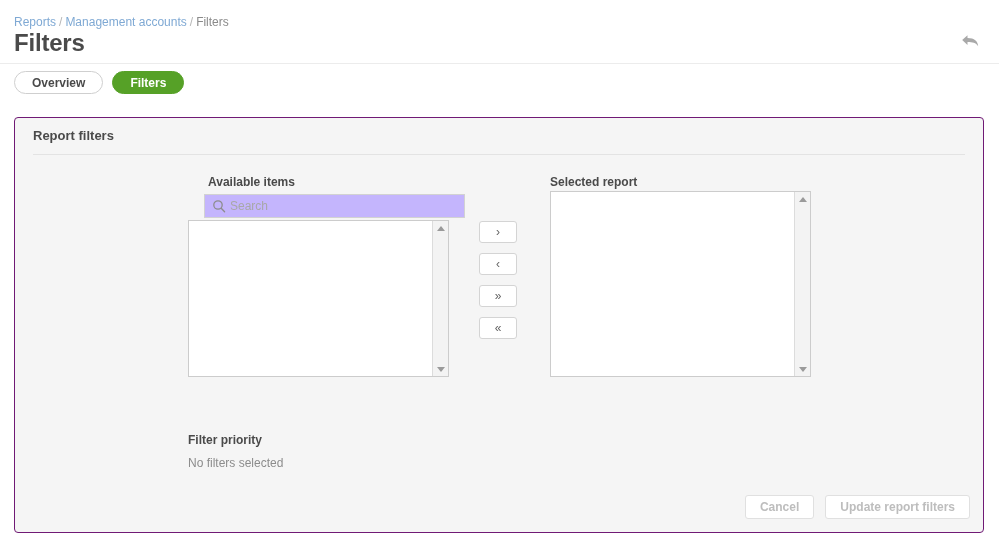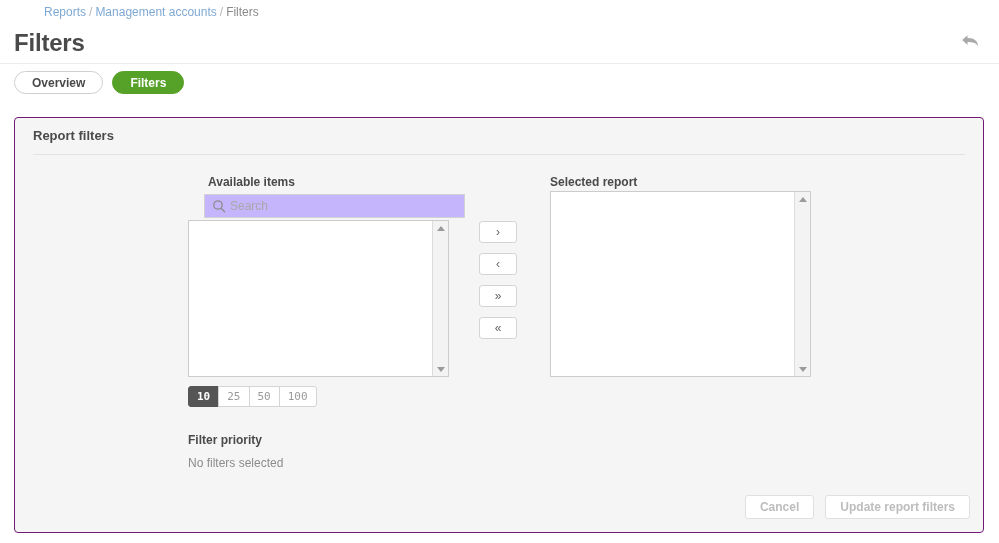--- a/index.html
+++ b/index.html
@@ -14,25 +14,24 @@
     font-size: 13px;
     color: #333333;
     overflow: hidden;
     position: relative;
   }
 
   
   .breadcrumb {
     position: absolute;
     left: 14px;
-    top: 5px;
+    top: 15px;
     font-size: 12px;
     line-height: 14px;
     white-space: nowrap;
-    margin-left: 30px;
   }
   .breadcrumb .crumb-link {
     color: #7fa9d4;
     text-decoration: none;
     cursor: pointer;
   }
   .breadcrumb .crumb-sep {
     color: #b6b6b6;
     margin: 0 3px;
   }
@@ -393,26 +392,20 @@
     <div class="scrollbar">
       <div class="sb-arrow up">
           <div class="tri up"></div>
         </div>
       <div class="sb-arrow down">
           <div class="tri down"></div>
         </div>
     </div>
   </div>
 
-  <div class="pagesize">
-    <div class="ps-btn active">10</div>
-    <div class="ps-btn">25</div>
-    <div class="ps-btn">50</div>
-    <div class="ps-btn">100</div>
-  </div>
 
   <div id="priority-label">Filter priority</div>
   <div id="priority-empty">No filters selected</div>
 
   <div class="footer-actions">
     <button class="action-btn">Cancel</button>
     <button class="action-btn">Update report filters</button>
   </div>
 
 </div>

